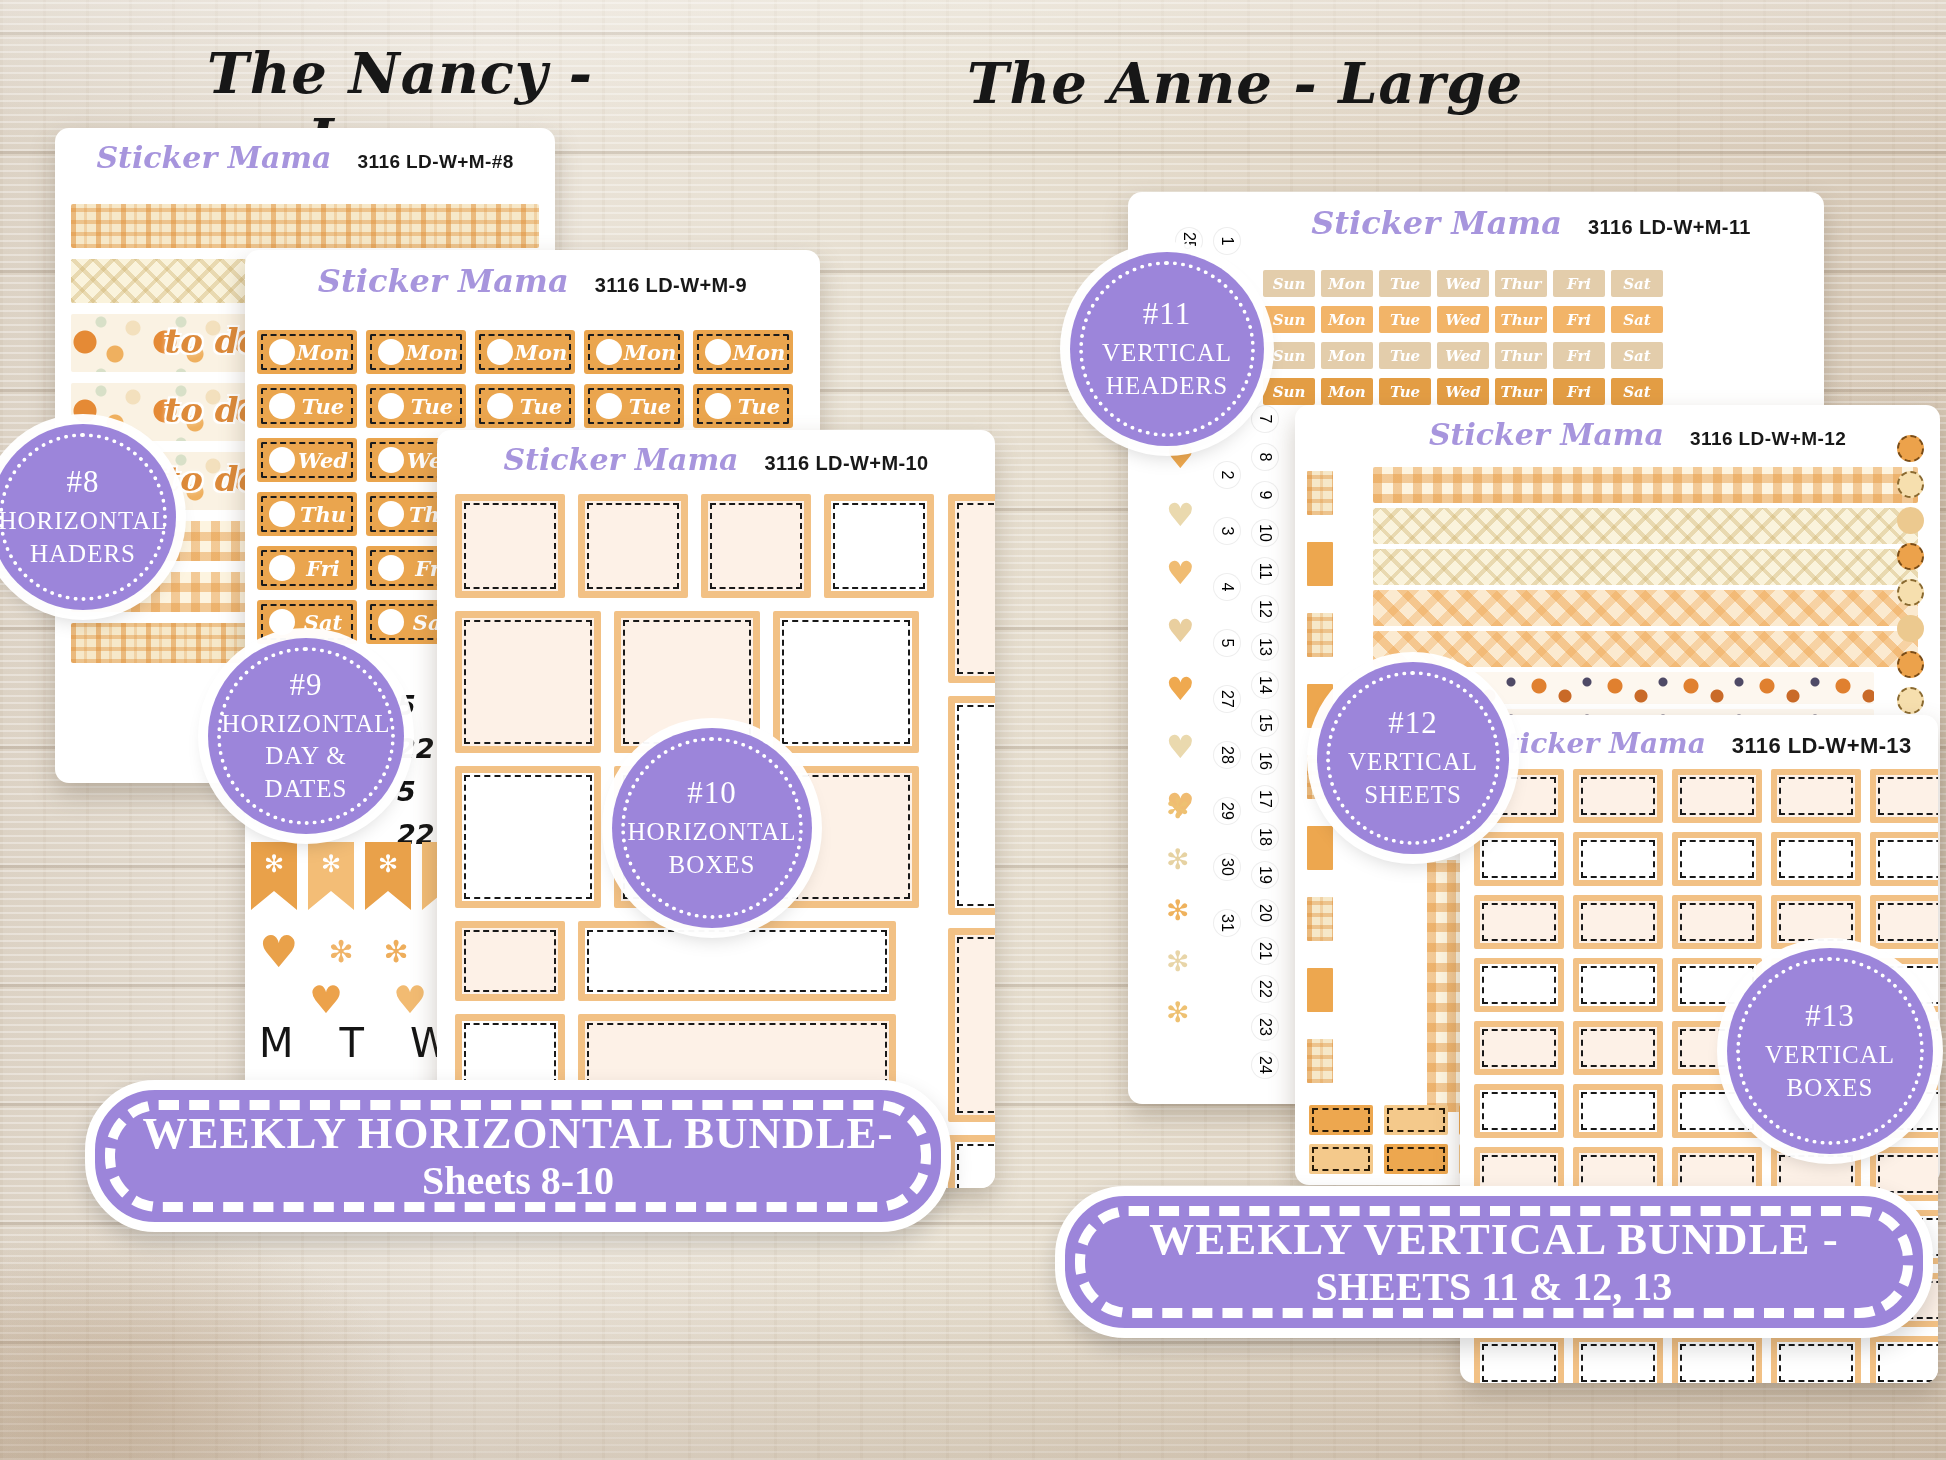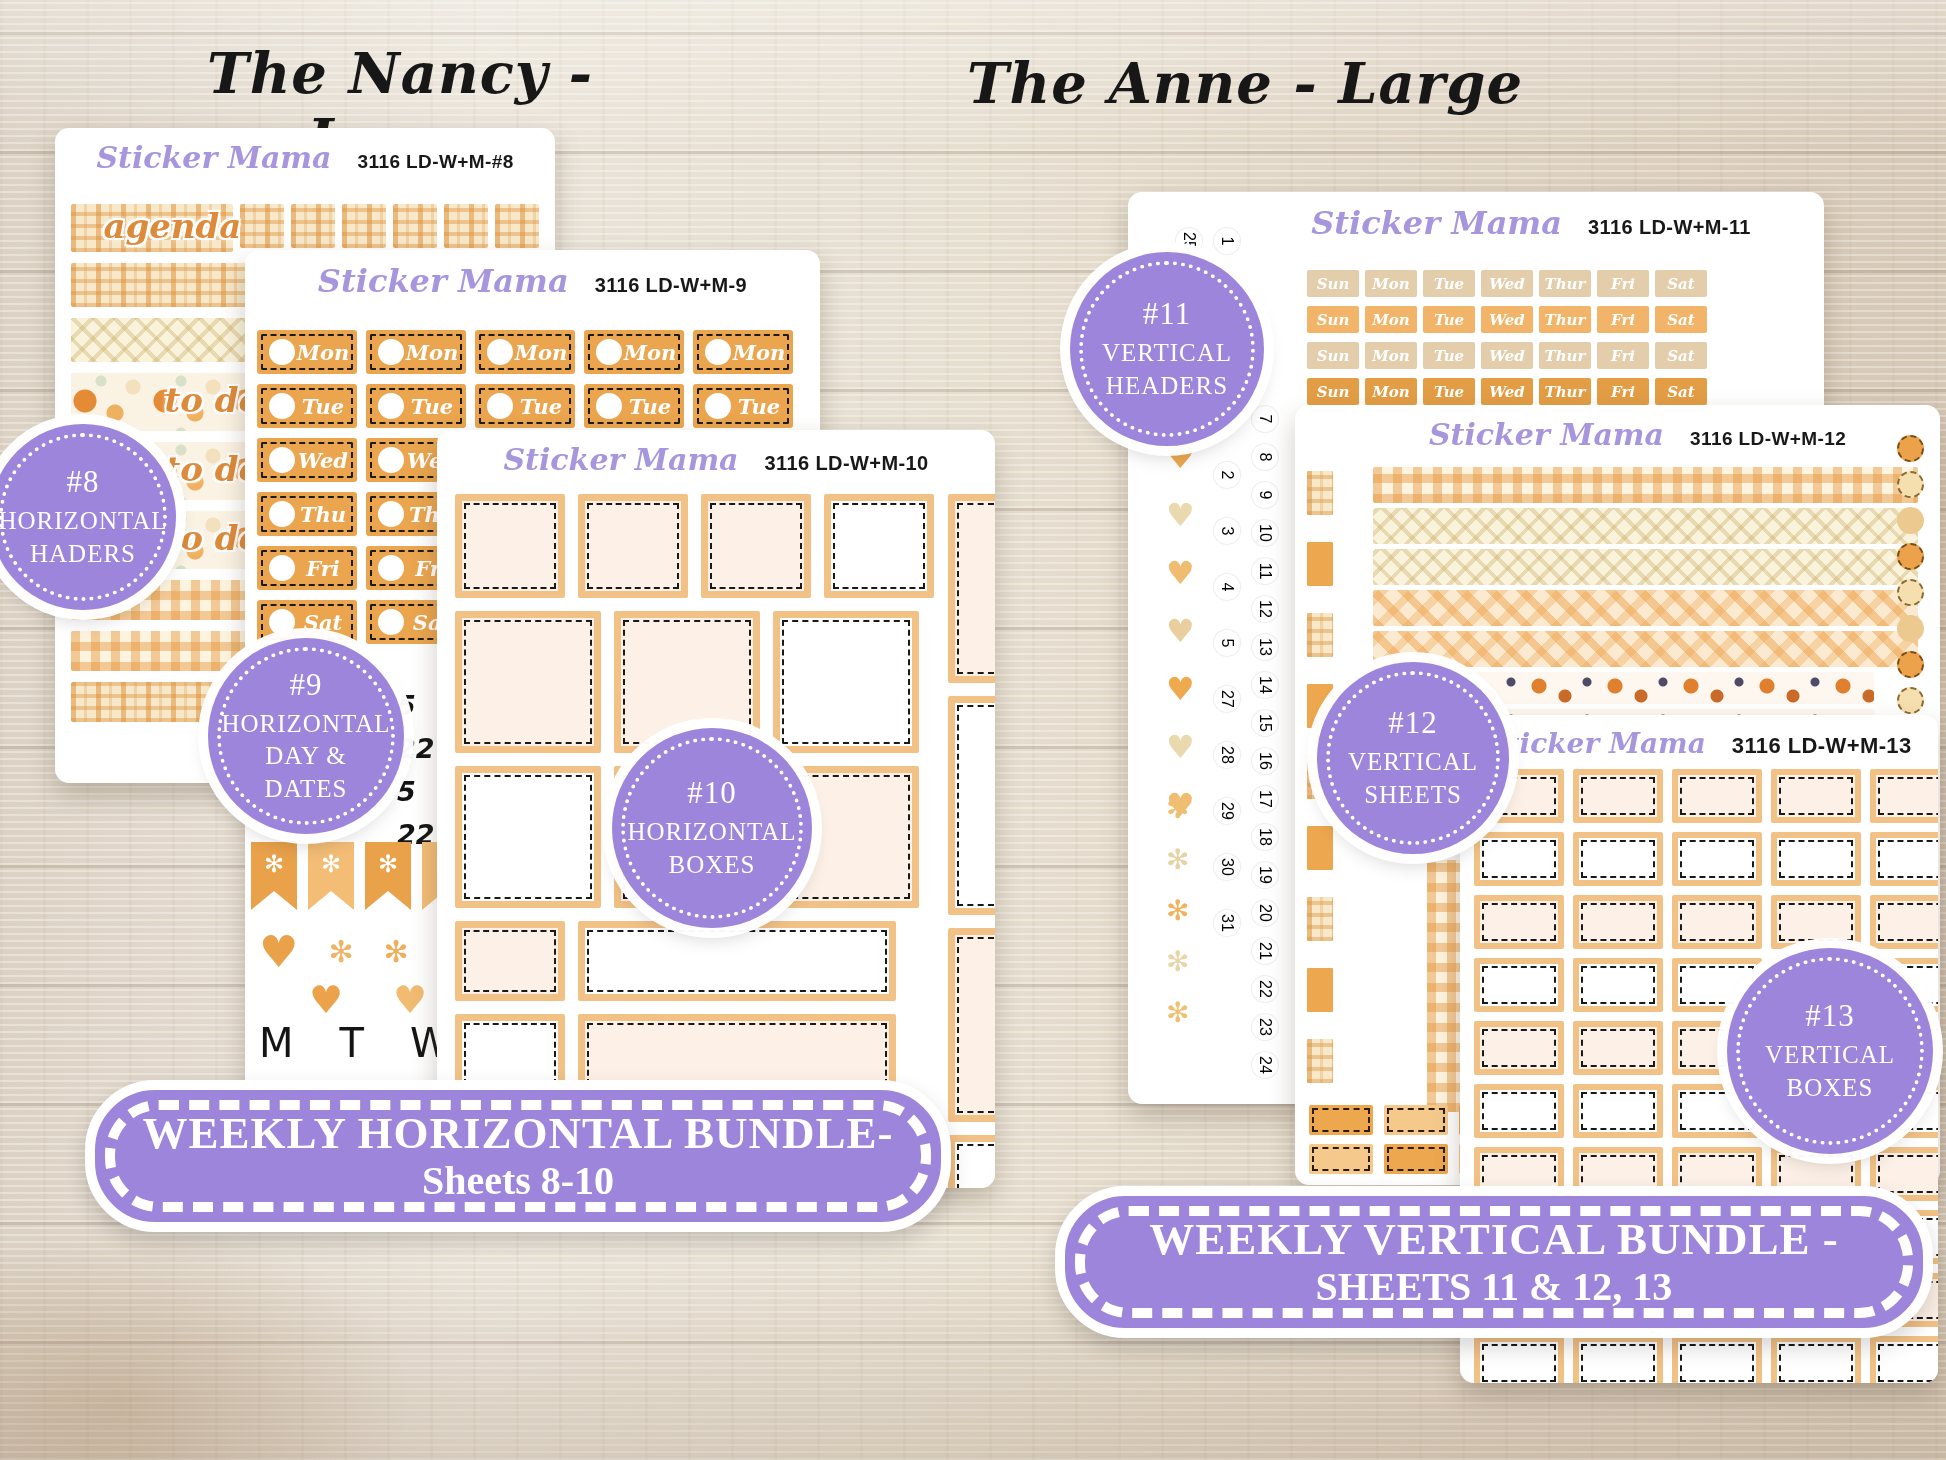--- a/index.html
+++ b/index.html
@@ -83,21 +83,21 @@
   .box::after{content:"";position:absolute;inset:2px;border:2px dashed #191919;}
   .box.wfill{background:#fff;}
   #s10-body{position:absolute;left:18px;top:64px;display:flex;gap:14px;}
   #s10-left{display:flex;flex-direction:column;gap:13px;}
   #s10-right{display:flex;flex-direction:column;gap:13px;}
   .boxrow{display:flex;gap:13px;}
   
   #s11-days{position:absolute;left:135px;top:78px;display:flex;flex-direction:column;gap:9px;}
   .tag11{width:52px;height:27px;display:flex;align-items:center;justify-content:center;color:#fff;
     font-family:"DejaVu Serif",serif;font-style:italic;font-weight:700;font-size:15px;border-radius:2px;flex-shrink:0;}
-  .trow11{display:flex;gap:6px;margin-left:44px;}
+  .trow11{display:flex;gap:6px;}
   .r-tan{background:#e3cdab;} .r-org{background:#f2b468;} .r-drk{background:#e39d44;}
   .numcol{position:absolute;display:flex;flex-direction:column;align-items:center;}
   .numc{width:26px;height:26px;border-radius:50%;background:#fff;box-shadow:0 0 0 1px rgba(0,0,0,.07);
     display:flex;align-items:center;justify-content:center;flex-shrink:0;}
   .deccol{position:absolute;display:flex;flex-direction:column;align-items:center;}
   
   #s12-strips{position:absolute;left:78px;top:62px;width:545px;display:flex;flex-direction:column;gap:5px;}
   #s12-samples{position:absolute;left:12px;top:66px;display:flex;flex-direction:column;gap:27px;}
   .sample{width:26px;height:44px;border-radius:1px;}
   .solid-org{background:#eda74f;}
@@ -138,31 +138,20 @@
 
   <div class="big-title" style="left:165px;top:40px;width:470px;">The Nancy - Large</div>
   <div class="big-title" style="left:955px;top:50px;width:580px;">The Anne - Large</div>
 
   <div class="sheet" id="sheet8" style="left:55px;top:128px;width:500px;height:655px;z-index:2;">
     <div class="sheet-head">
       <span class="brand b30">Sticker Mama</span>
       <span class="code c19">3116 LD-W+M-#8</span>
     </div>
     <div id="s8-content">
-        <div class="s8row">
-          <div class="strip p-plaid s8grow">
-            <div class="washi-word">agenda</div>
-          </div>
-          <div class="s8sq p-plaid"></div>
-          <div class="s8sq p-plaid"></div>
-          <div class="s8sq p-plaid"></div>
-          <div class="s8sq p-plaid"></div>
-          <div class="s8sq p-plaid"></div>
-          <div class="s8sq p-plaid"></div>
-        </div>
         <div class="strip p-plaid" style="height: 44px;"></div>
         <div class="strip p-diag" style="height: 44px;"></div>
         <div class="strip p-floral" style="height: 58px;">
           <div class="washi-word">to do</div>
         </div>
         <div class="strip p-floral" style="height: 58px;">
           <div class="washi-word">to do</div>
         </div>
         <div class="strip p-floral" style="height: 58px;">
           <div class="washi-word">to do</div>

